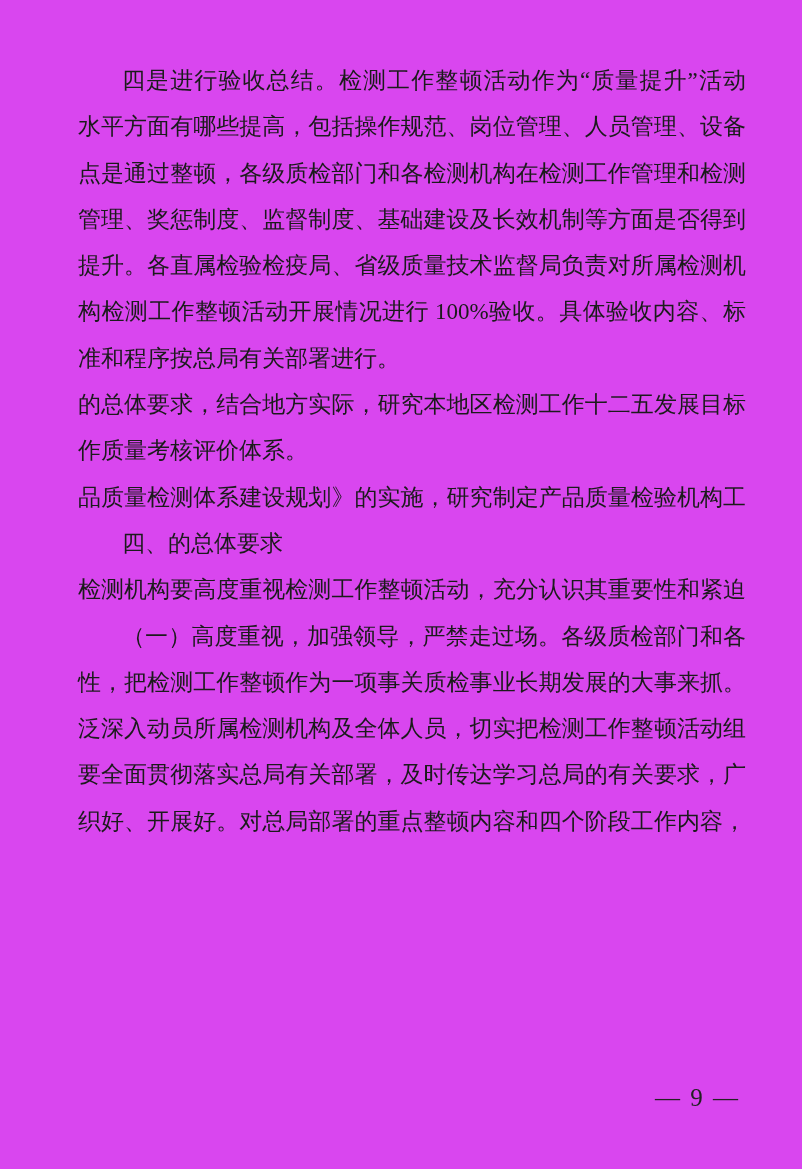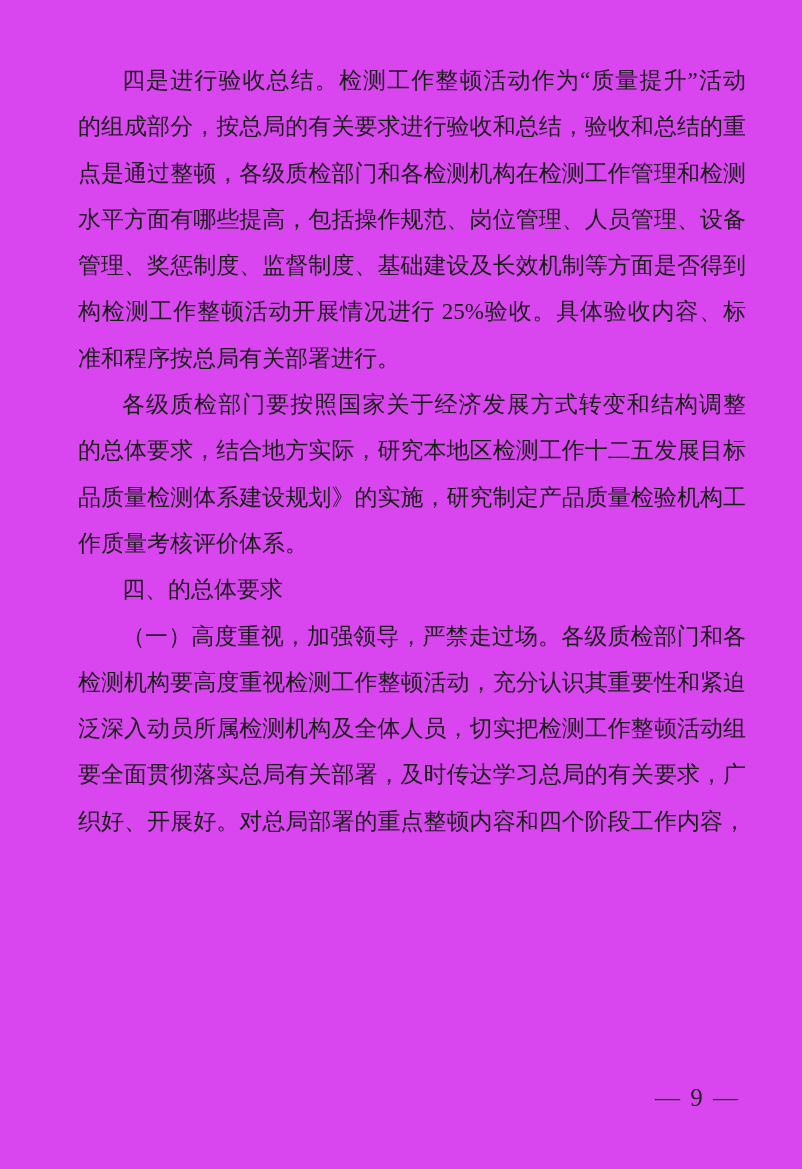--- a/index.html
+++ b/index.html
@@ -54,32 +54,32 @@
     letter-spacing: 2px;
     font-family: "Liberation Serif", "DejaVu Serif", serif;
   }
 </style>
 </head>
 <body>
 
 <div class="page">
   <div class="text-column">
     <div class="line indent">四是进行验收总结。检测工作整顿活动作为“质量提升”活动</div>
-    <div class="line">的组成部分，按总局的有关要求进行验收和总结，验收和总结的重</div>
+    <div class="line">水平方面有哪些提高，包括操作规范、岗位管理、人员管理、设备</div>
     <div class="line">点是通过整顿，各级质检部门和各检测机构在检测工作管理和检测</div>
-    <div class="line">水平方面有哪些提高，包括操作规范、岗位管理、人员管理、设备</div>
     <div class="line">管理、奖惩制度、监督制度、基础建设及长效机制等方面是否得到</div>
-    <div class="line">构检测工作整顿活动开展情况进行 25%验收。具体验收内容、标</div>
+    <div class="line">提升。各直属检验检疫局、省级质量技术监督局负责对所属检测机</div>
+    <div class="line">构检测工作整顿活动开展情况进行 100%验收。具体验收内容、标</div>
     <div class="line last">准和程序按总局有关部署进行。</div>
-    <div class="line indent">各级质检部门要按照国家关于经济发展方式转变和结构调整</div>
     <div class="line">的总体要求，结合地方实际，研究本地区检测工作十二五发展目标</div>
+    <div class="line last">作质量考核评价体系。</div>
     <div class="line">品质量检测体系建设规划》的实施，研究制定产品质量检验机构工</div>
-    <div class="line last">作质量考核评价体系。</div>
     <div class="line last indent">四、的总体要求</div>
+    <div class="line">检测机构要高度重视检测工作整顿活动，充分认识其重要性和紧迫</div>
     <div class="line indent">（一）高度重视，加强领导，严禁走过场。各级质检部门和各</div>
-    <div class="line">检测机构要高度重视检测工作整顿活动，充分认识其重要性和紧迫</div>
+    <div class="line">性，把检测工作整顿作为一项事关质检事业长期发展的大事来抓。</div>
     <div class="line">泛深入动员所属检测机构及全体人员，切实把检测工作整顿活动组</div>
     <div class="line">要全面贯彻落实总局有关部署，及时传达学习总局的有关要求，广</div>
     <div class="line">织好、开展好。对总局部署的重点整顿内容和四个阶段工作内容，</div>
   </div>
 
   <div class="page-footer">— 9 —</div>
 </div>
 
 </body></html>

